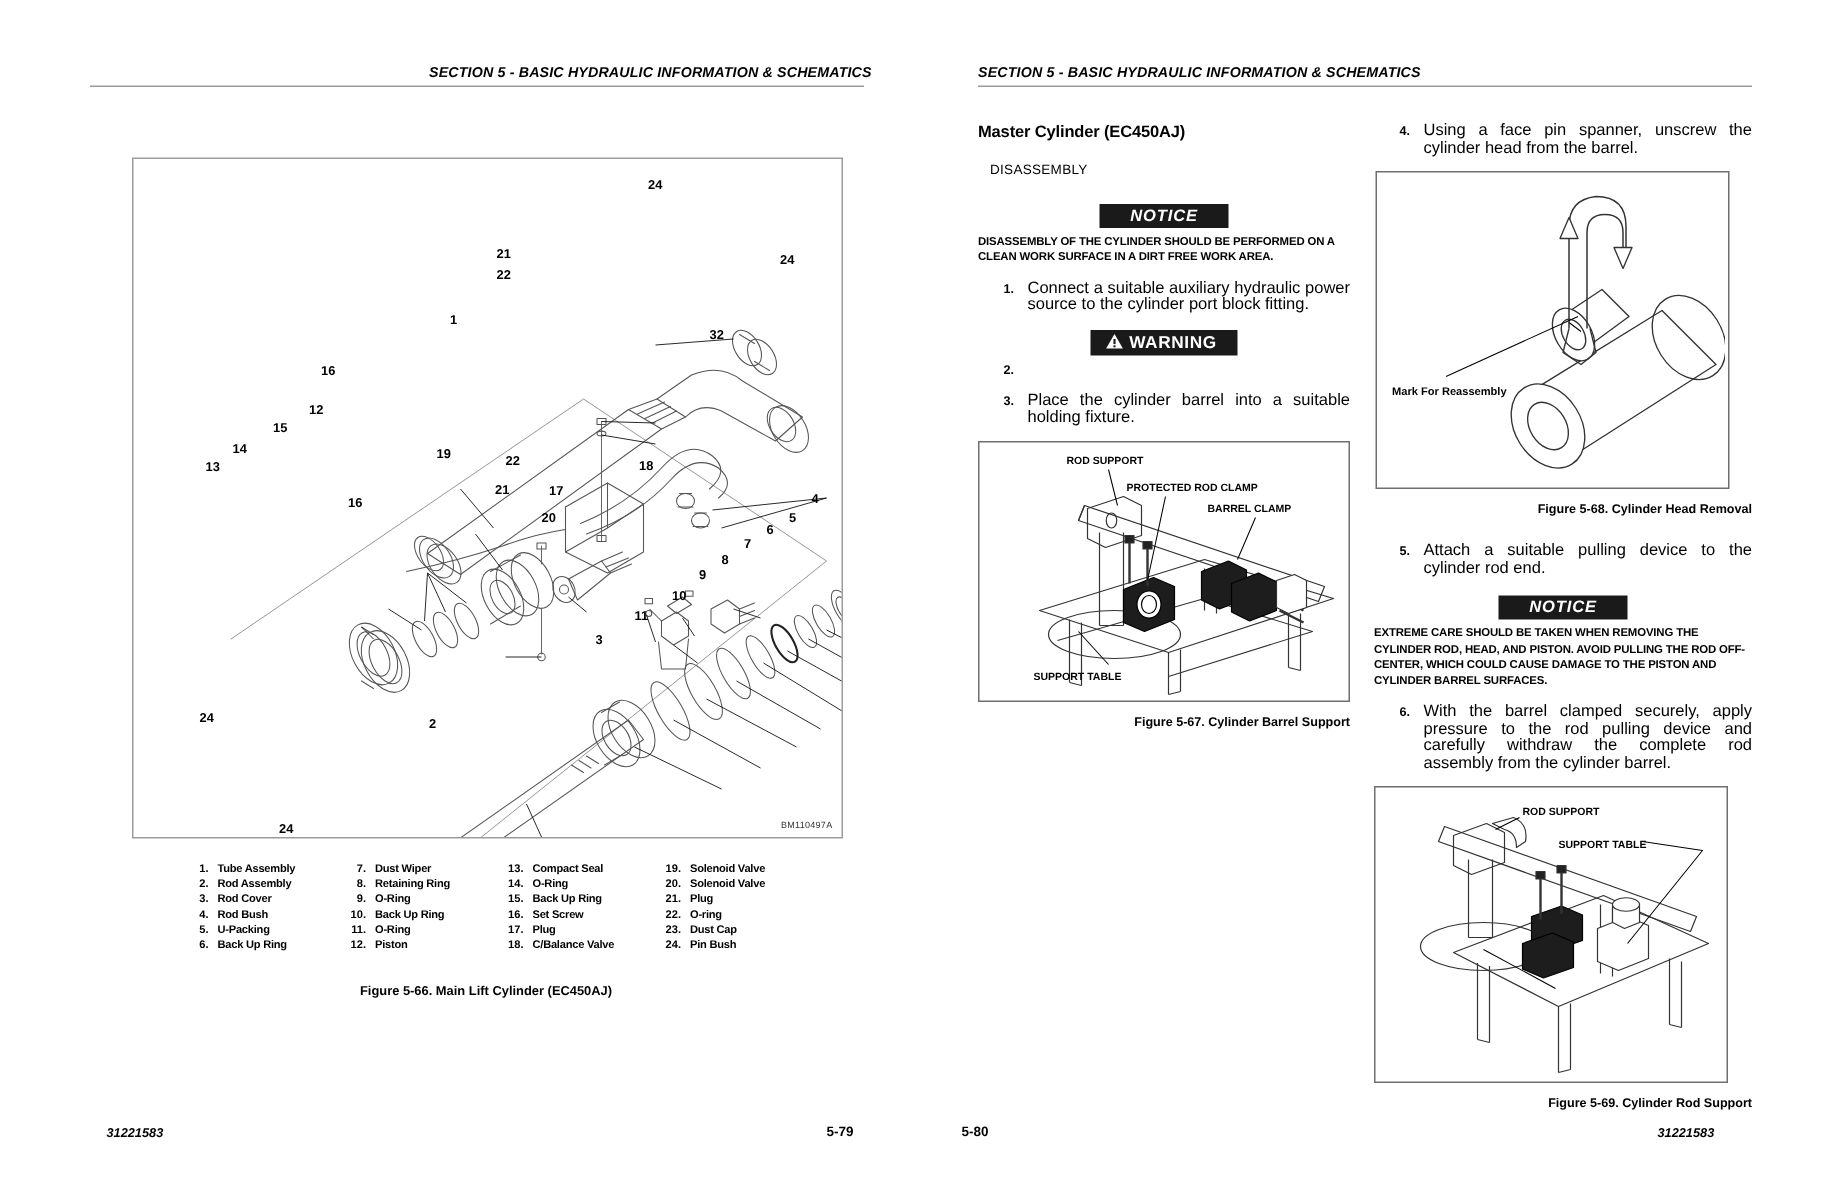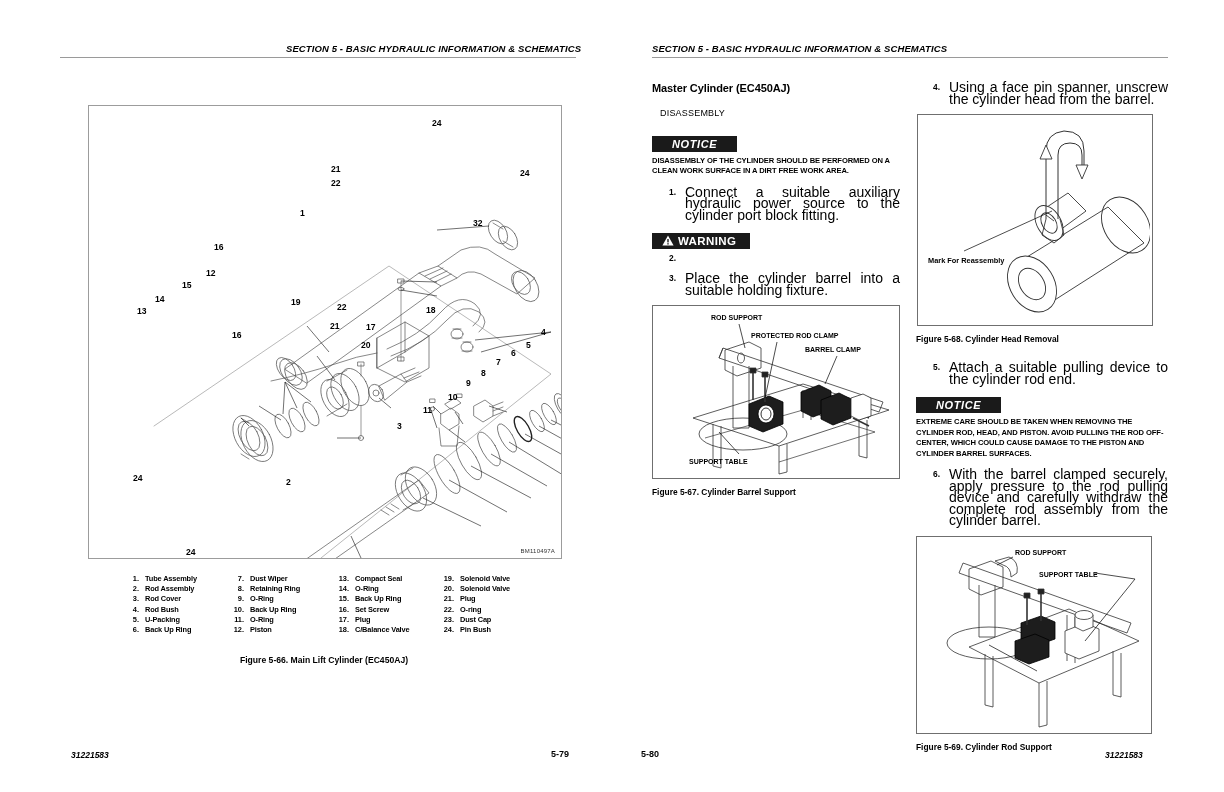--- a/index.html
+++ b/index.html
@@ -55,21 +55,21 @@
   .fig-cap{position:absolute;font-size:8.6px;font-weight:bold;text-align:center;}
   .fig66{left:88px;top:655px;width:472px;}
 
   
   .colA{position:absolute;left:652px;top:82px;width:248px;}
   .colB{position:absolute;left:916px;top:82px;width:252px;}
 
   .h1{font-size:11px;font-weight:bold;letter-spacing:-0.1px;margin:0 0 14px 0;}
   .h2{font-size:9px;font-weight:normal;letter-spacing:.2px;margin:0 0 10px 8px;}
 
-  .badge-wrap{margin:16px 0 4px 0;}
+  .badge-wrap{text-align:center;margin:16px 0 4px 0;}
   .badge{
     display:inline-block;background:#1a1a1a;color:#fff;
     font-weight:bold;font-style:italic;font-size:11px;
     padding:2px 20px;letter-spacing:.6px;
   }
   .badge-warn{
     display:inline-block;background:#1a1a1a;color:#fff;
     font-weight:bold;font-size:11.5px;
     padding:2px 14px 2px 10px;letter-spacing:.4px;
   }
@@ -77,26 +77,26 @@
   .safety-text{
     font-size:7.6px;font-weight:bold;line-height:10.4px;
     letter-spacing:-0.1px;margin:2px 0 10px 0;
   }
 
   ol.steps{margin:0;padding:0;list-style:none;}
   ol.steps li{
     display:flex;margin:0 0 9px 0;
   }
   .snum{width:24px;flex:0 0 24px;text-align:right;padding-right:9px;font-weight:bold;font-size:8.4px;line-height:11.6px;}
-  .stext{font-size:14px;line-height:11.6px;text-align:justify;flex:1;}
+  .stext{font-size:11px;line-height:11.6px;text-align:justify;flex:1;}
 
   
   .figbox{border:1px solid #6f6f6f;background:#fff;position:relative;}
   .figbox svg{display:block;}
-  .cap{font-size:8.4px;font-weight:bold;text-align:left;margin-top:8px;}
+  .cap{font-size:8.4px;font-weight:bold;text-align:right;margin-top:8px;}
 
   .lbl{font-size:7px;font-weight:bold;font-family:"Liberation Sans",sans-serif;}
   .lbl-b{font-size:7.4px;font-weight:bold;}
 </style>
 </head>
 <body>
 
 <div class="page">
 
   <div class="hdr left-hdr">SECTION 5 - BASIC HYDRAULIC INFORMATION &amp; SCHEMATICS</div>

